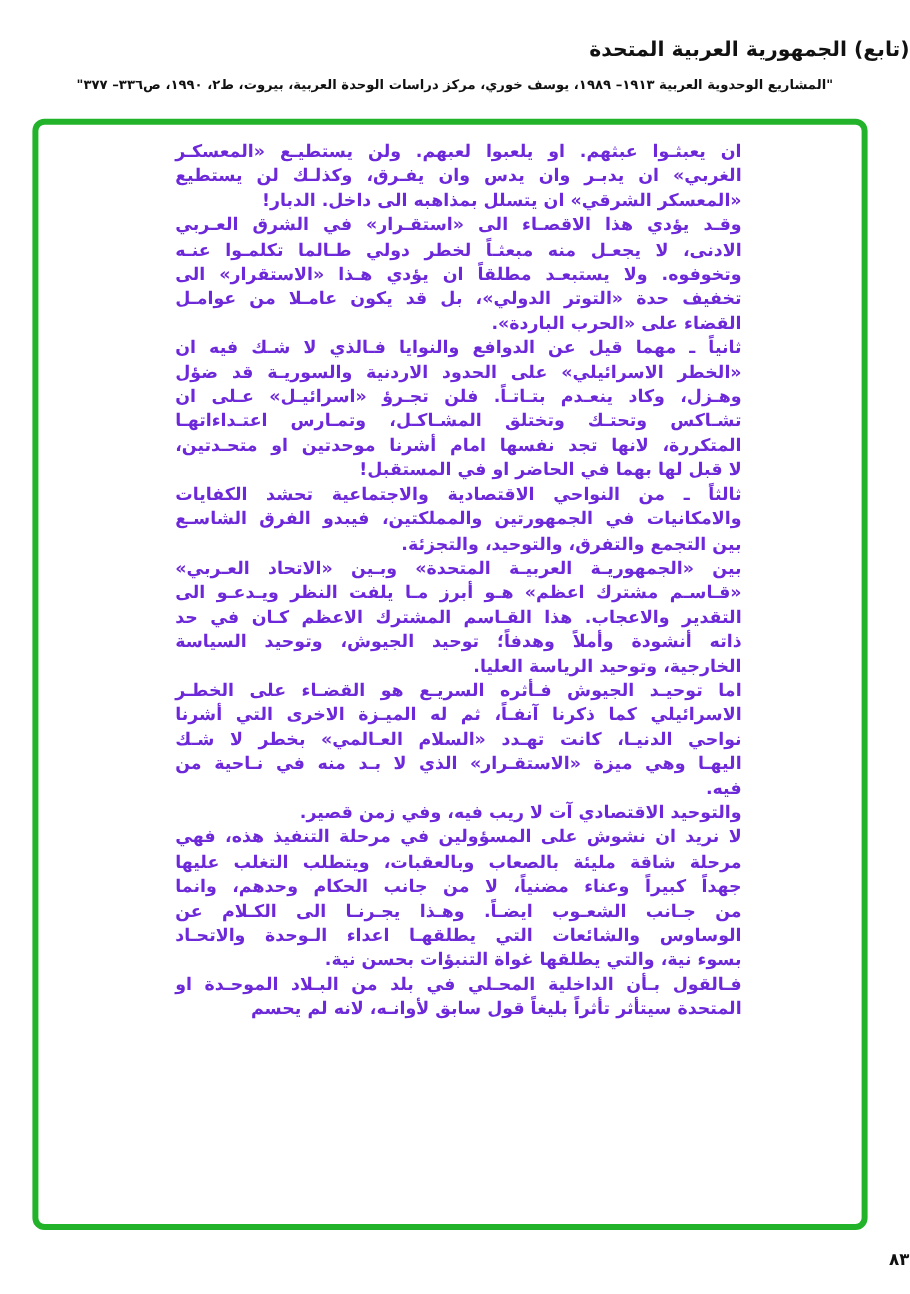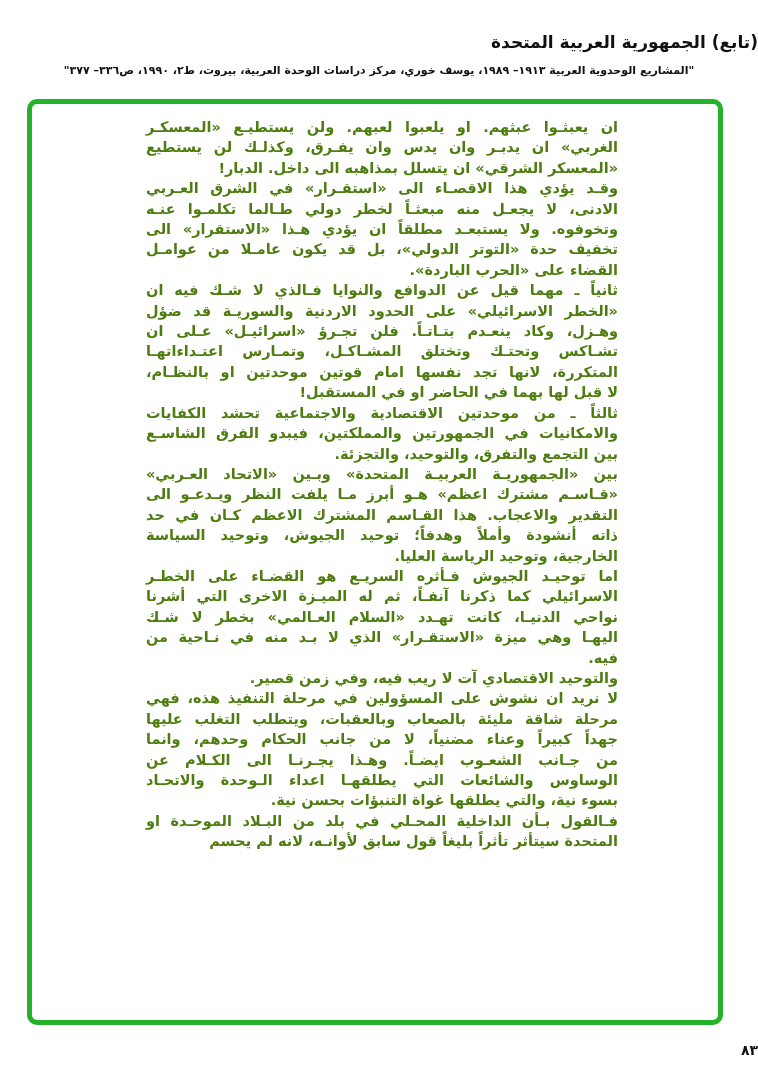--- a/index.html
+++ b/index.html
@@ -47,21 +47,21 @@
     border-radius: 10px;
     box-sizing: border-box;
     background: #ffffff;
   }
   .text-column {
     position: absolute;
     top: 13px;
     right: 100px;
     width: 472px;
     direction: rtl;
-    color: #4d7c0f;
+    color: #6d28d9;
     font-size: 14.5px;
     font-weight: 700;
     line-height: 20.4px;
   }
   .paragraph { margin: 0; padding: 0; }
   .line {
     text-align: justify;
     text-align-last: justify;
     white-space: normal;
   }
@@ -101,25 +101,25 @@
           <div class="line">الادنى، لا يجعـل منه مبعثـاً لخطر دولي طـالما تكلمـوا عنـه</div>
           <div class="line">وتخوفوه. ولا يستبعـد مطلقاً ان يؤدي هـذا «الاستقرار» الى</div>
           <div class="line">تخفيف حدة «التوتر الدولي»، بل قد يكون عامـلا من عوامـل</div>
           <div class="line last">القضاء على «الحرب الباردة».</div>
         </div>
         <div class="paragraph">
           <div class="line">ثانياً ـ مهما قيل عن الدوافع والنوايا فـالذي لا شـك فيه ان</div>
           <div class="line">«الخطر الاسرائيلي» على الحدود الاردنية والسوريـة قد ضؤل</div>
           <div class="line">وهـزل، وكاد ينعـدم بتـاتـاً. فلن تجـرؤ «اسرائيـل» عـلى ان</div>
           <div class="line">تشـاكس وتحتـك وتختلق المشـاكـل، وتمـارس اعتـداءاتهـا</div>
-          <div class="line">المتكررة، لانها تجد نفسها امام قوتين موحدتين او بالنظـام،</div>
+          <div class="line">المتكررة، لانها تجد نفسها امام أشرنا موحدتين او متحـدتين،</div>
           <div class="line last">لا قبل لها بهما في الحاضر او في المستقبل!</div>
         </div>
         <div class="paragraph">
-          <div class="line">ثالثاً ـ من موحدتين الاقتصادية والاجتماعية تحشد الكفايات</div>
+          <div class="line">ثالثاً ـ من النواحي الاقتصادية والاجتماعية تحشد الكفايات</div>
           <div class="line">والامكانيات في الجمهورتين والمملكتين، فيبدو الفرق الشاسـع</div>
           <div class="line last">بين التجمع والتفرق، والتوحيد، والتجزئة.</div>
         </div>
         <div class="paragraph">
           <div class="line">بين «الجمهوريـة العربيـة المتحدة» وبـين «الاتحاد العـربي»</div>
           <div class="line">«قـاسـم مشترك اعظم» هـو أبرز مـا يلفت النظر ويـدعـو الى</div>
           <div class="line">التقدير والاعجاب. هذا القـاسم المشترك الاعظم كـان في حد</div>
           <div class="line">ذاته أنشودة وأملاً وهدفاً؛ توحيد الجيوش، وتوحيد السياسة</div>
           <div class="line last">الخارجية، وتوحيد الرياسة العليا.</div>
         </div>

